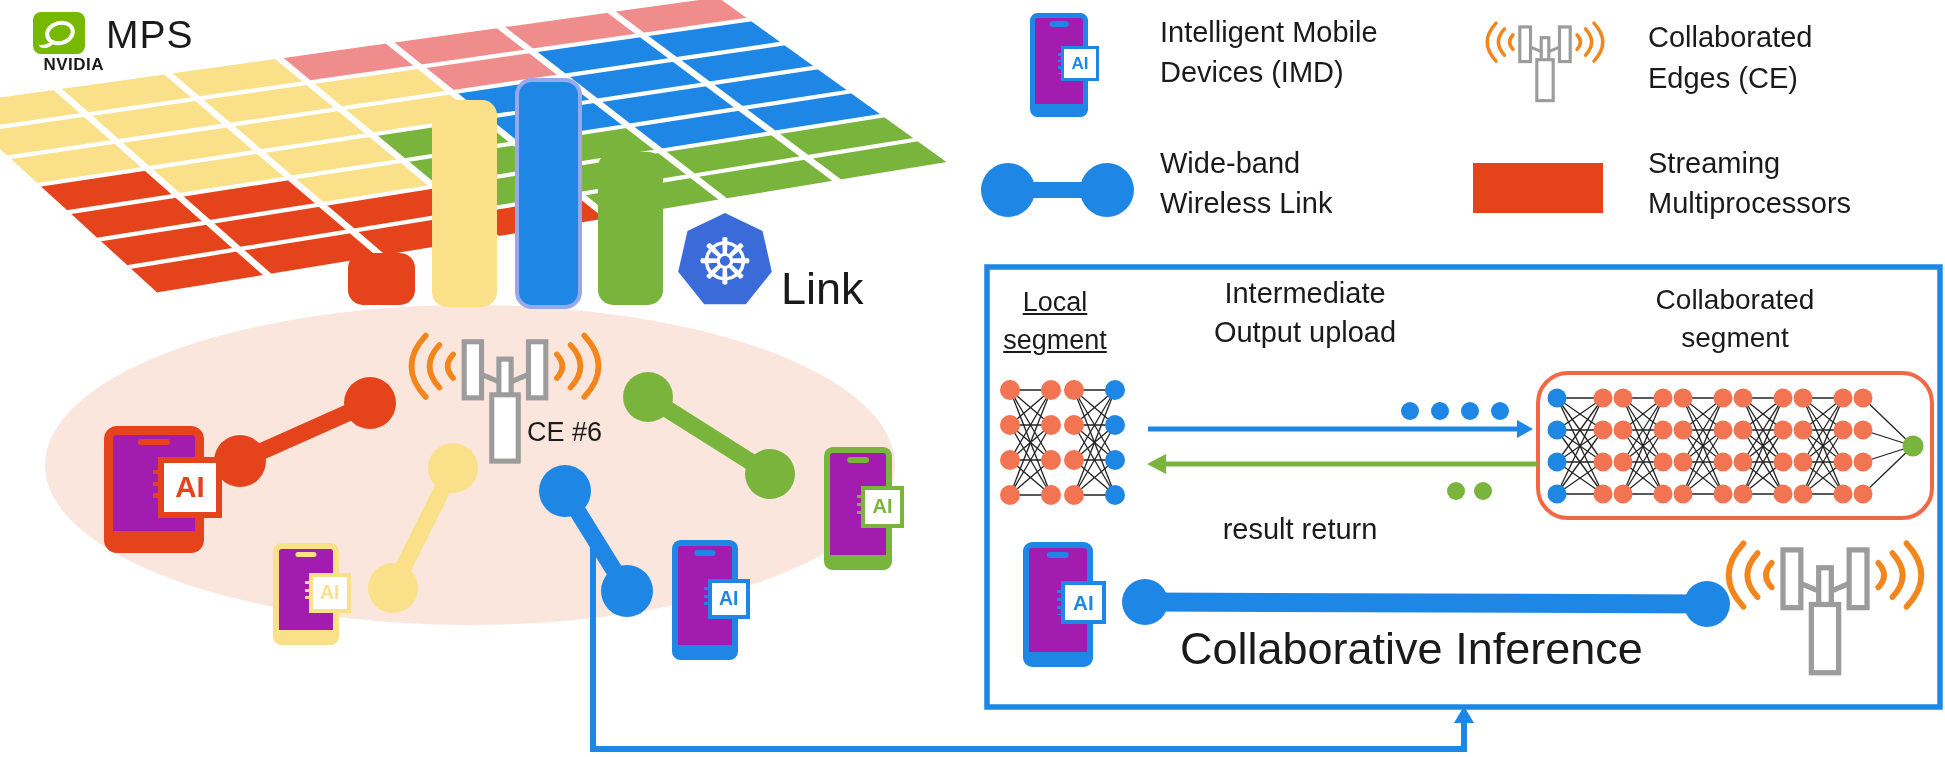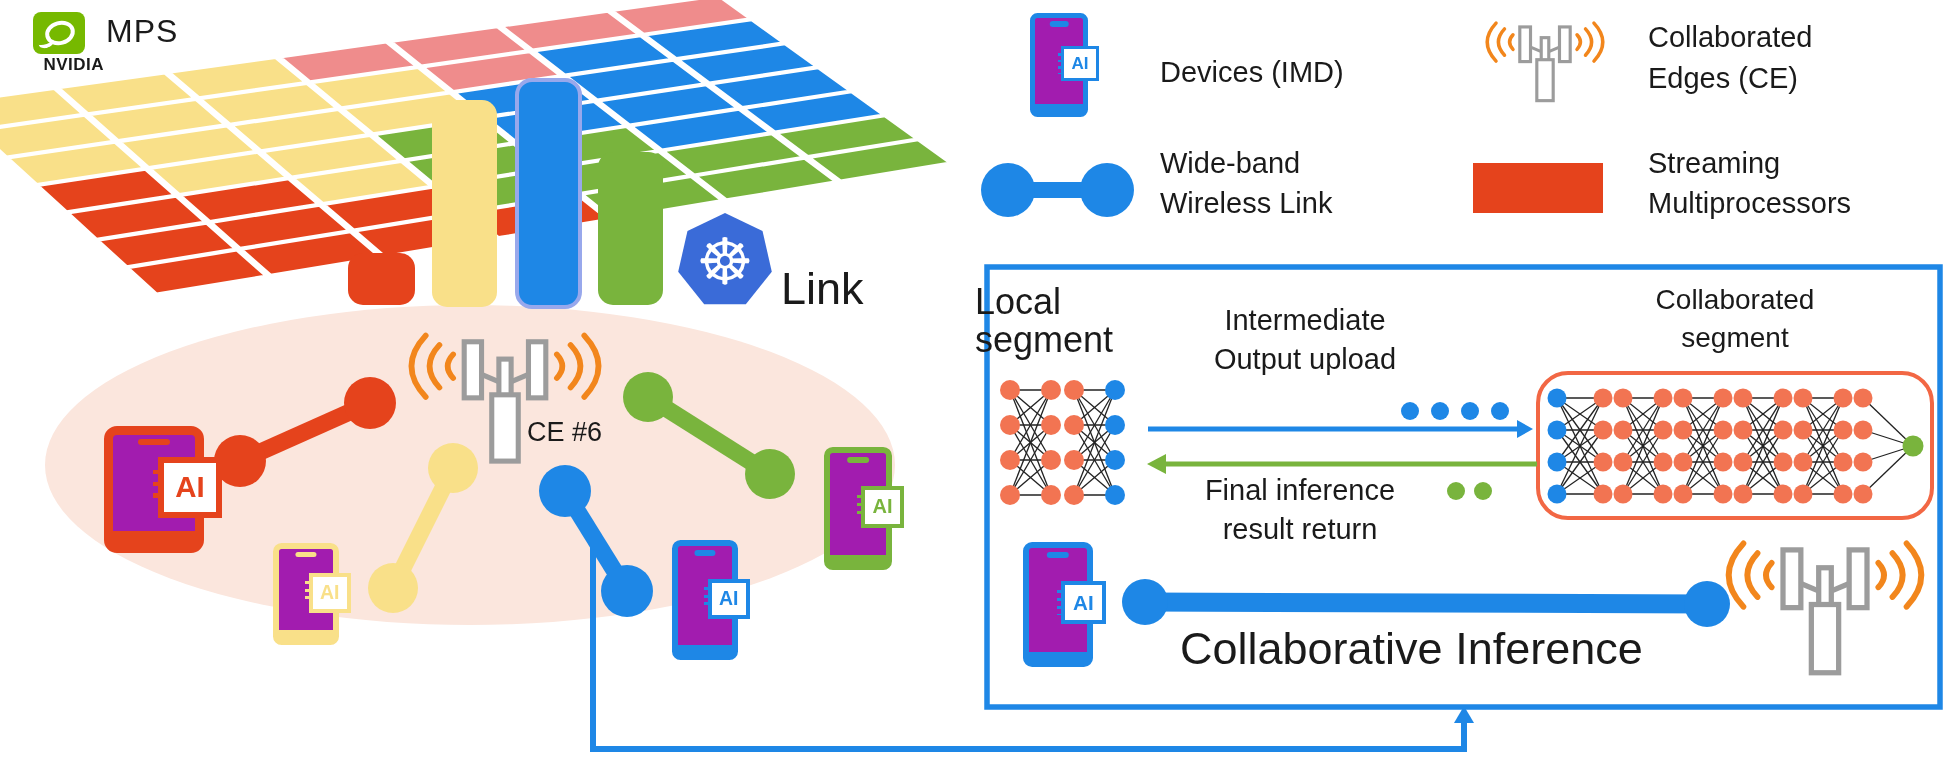--- a/index.html
+++ b/index.html
@@ -6,29 +6,29 @@
   body{position:relative;width:1945px;height:757px;background:#ffffff;overflow:hidden;
        font-family:"Liberation Sans",sans-serif;color:#1a1a1a;}
   #diagram{position:absolute;left:0;top:0;}
   #phones{position:absolute;left:0;top:0;width:100%;height:100%;pointer-events:none;}
   .phone{position:absolute;background:#a21caf;box-sizing:border-box;text-decoration:underline;}
   .notch{position:absolute;left:50%;transform:translateX(-50%);top:4%;border-radius:99px;}
   .chip{position:absolute;background:#fff;display:flex;align-items:center;justify-content:center;
         font-weight:bold;box-sizing:border-box;}
   .pins{position:absolute;}
   .lbl{position:absolute;white-space:pre-line;}
-  .t-mps{left:106px;top:13px;font-size:32px;font-weight:500;letter-spacing:1px;}
+  .t-mps{left:106px;top:13px;font-size:39px;font-weight:500;letter-spacing:1px;}
   .t-pods{left:781px;top:196px;font-size:45px;line-height:62px;font-weight:500;}
   .t-ce2{left:527px;top:417px;font-size:27px;}
   .t-imd{left:1160px;top:12px;width:280px;font-size:29px;line-height:40px;}
   .t-ce{left:1648px;top:17px;width:300px;font-size:29px;line-height:41px;}
   .t-link{left:1160px;top:143px;width:280px;font-size:29px;line-height:40px;}
   .t-sm{left:1648px;top:143px;width:300px;font-size:29px;line-height:40px;}
-  .t-local{left:975px;top:283px;width:160px;font-size:36px;line-height:38px;}
-  .t-upload{left:1150px;top:274px;width:310px;text-align:center;font-size:29px;line-height:39px;margin-top:27px;}
+  .t-local{left:975px;top:283px;width:160px;text-align:center;font-size:27px;line-height:38px;text-decoration:underline;}
+  .t-upload{left:1150px;top:274px;width:310px;text-align:center;font-size:29px;line-height:39px;}
   .t-collabseg{left:1590px;top:281px;width:290px;text-align:center;font-size:28px;line-height:38px;}
   .t-return{left:1150px;top:471px;width:300px;text-align:center;font-size:29px;line-height:39px;}
   .t-title{left:1152px;top:623px;font-size:45px;font-weight:500;margin-left:28px;}
   .nvidia{position:absolute;left:14px;top:12px;width:90px;text-align:right;}
   .nv-box{position:relative;margin:0 auto;width:52px;height:42px;border-radius:8px;}
   .nv-eye{position:absolute;left:12px;top:9px;width:22px;height:16px;border:4px solid #fff;border-radius:50%;transform:rotate(-15deg);}
   .nv-tail{position:absolute;left:5px;top:24px;width:16px;height:8px;border-bottom:4px solid #fff;border-radius:50%;transform:rotate(-18deg);}
   .nv-word{font-size:17px;font-weight:800;letter-spacing:.5px;margin-top:1px;}
 </style>
 </head>
@@ -407,22 +407,22 @@
   </div>
   <div class="nv-word">NVIDIA</div>
 </div>
 
 <div class="lbl t-mps">MPS</div>
 
 <div class="lbl t-pods"><br><span>Link</span></div>
 
 <div class="lbl t-ce2">CE #6</div>
 
-<div class="lbl t-imd"><br><span>Devices (IMD)</span></div>
+<div class="lbl t-imd"><span>Intelligent Mobile</span><br><span>Devices (IMD)</span></div>
 <div class="lbl t-ce"><span>Collaborated</span><br><span>Edges (CE)</span></div>
 <div class="lbl t-link"><span>Wide-band</span><br><span>Wireless Link</span></div>
 <div class="lbl t-sm"><span>Streaming</span><br><span>Multiprocessors</span></div>
 
 <div class="lbl t-local"><span>Local</span><br><span>segment</span></div>
 <div class="lbl t-upload"><span>Intermediate</span><br><span>Output upload</span></div>
 <div class="lbl t-collabseg"><span>Collaborated</span><br><span>segment</span></div>
-<div class="lbl t-return"><span>Final inference</span><br><span>result return</span></div>
+<div class="lbl t-return"><br><span>result return</span></div>
 <div class="lbl t-title">Collaborative Inference</div>
 
 </body></html>

